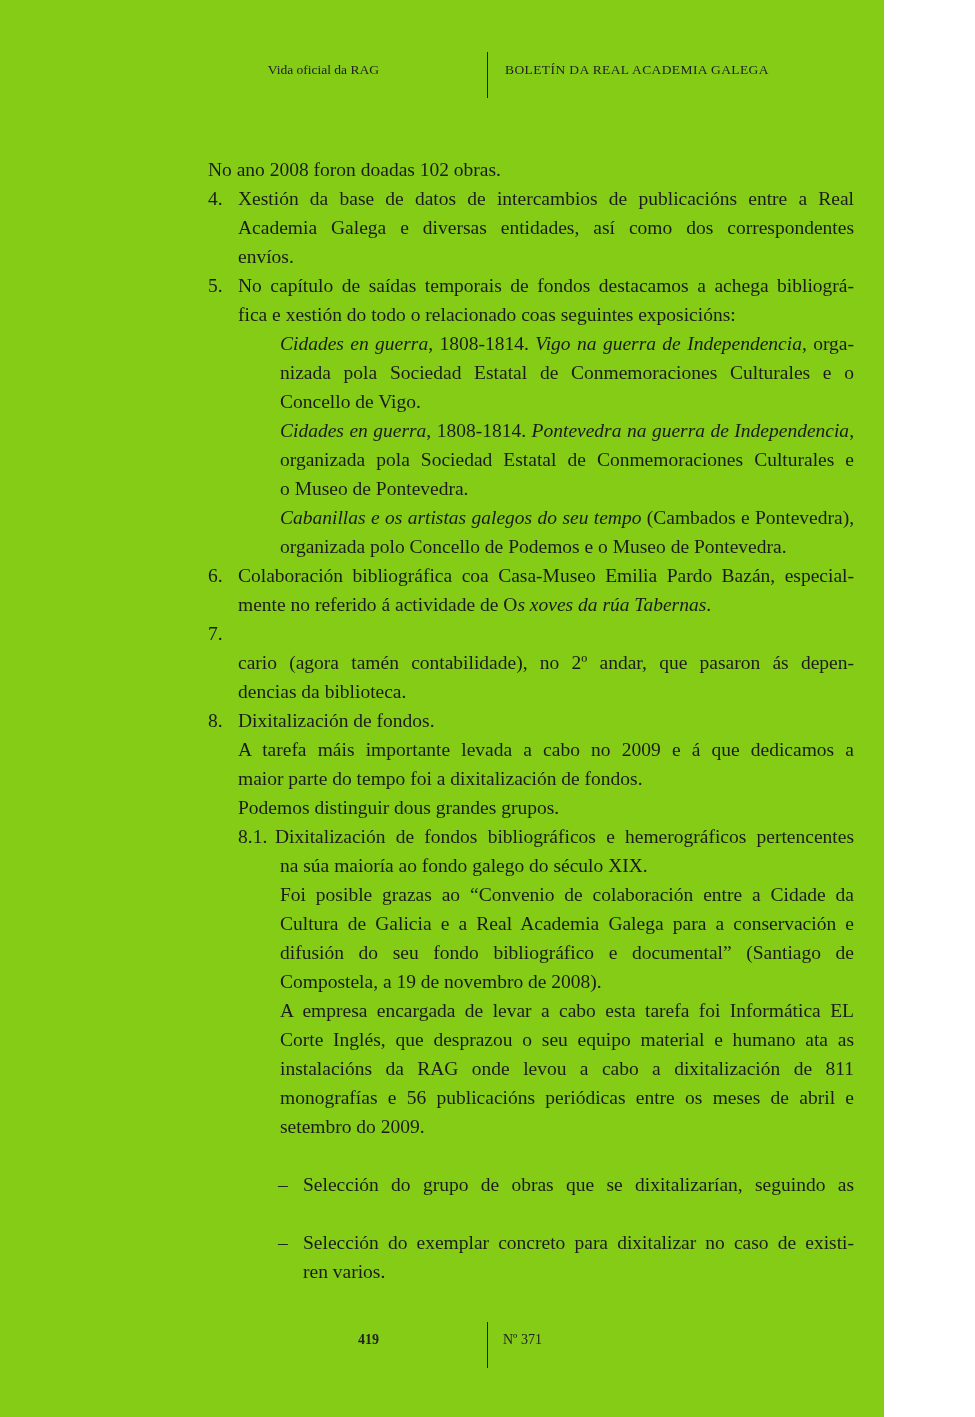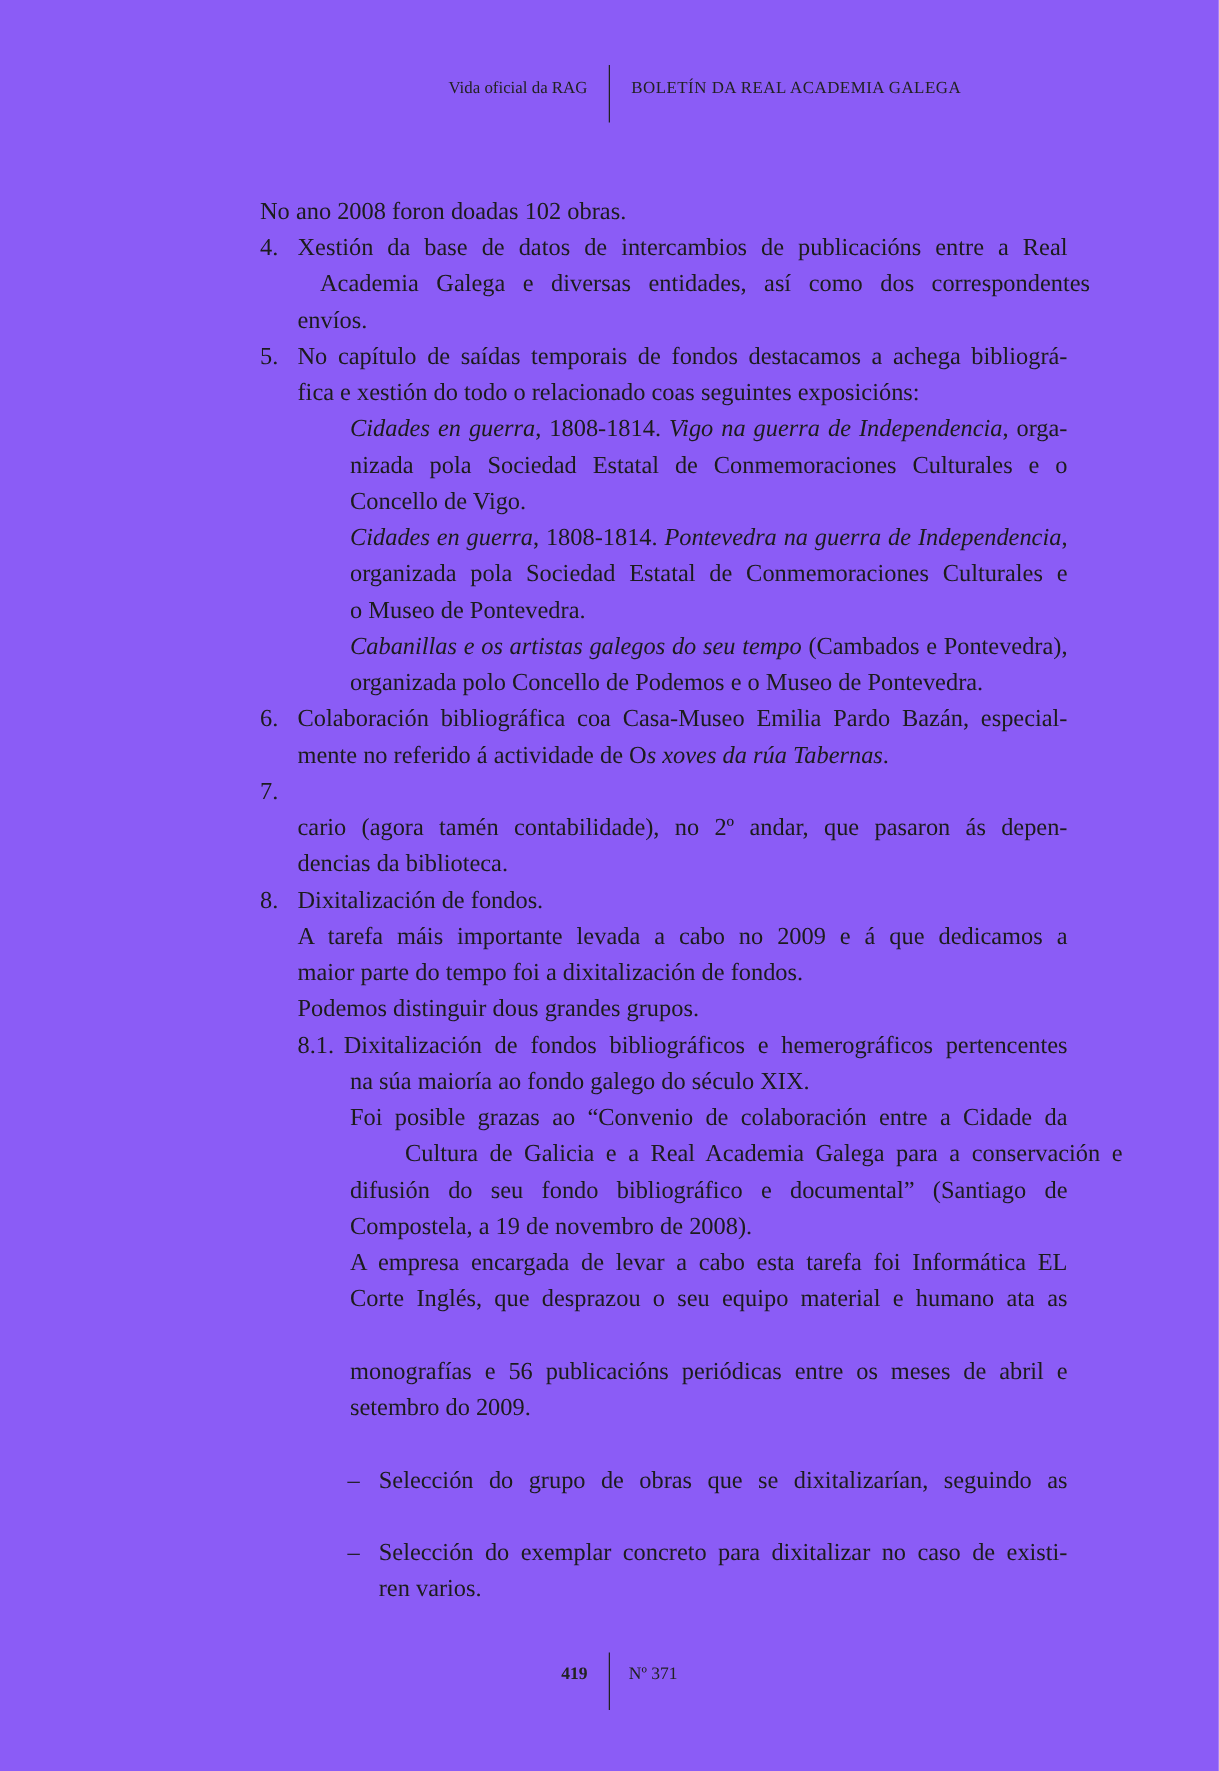--- a/index.html
+++ b/index.html
@@ -1,18 +1,18 @@
 <!DOCTYPE html>
 <html><head>
 <meta charset="utf-8">
 <style>
   html, body { margin: 0; padding: 0; background: #ffffff; }
   body { width: 975px; height: 1417px; position: relative; overflow: hidden;
          font-family: "Liberation Serif", "DejaVu Serif", serif; color: #1a1a1a; }
-  .page { position: absolute; left: 0; top: 0; width: 975px; height: 1417px; background: #8b5cf6; }
+  .page { position: absolute; left: 0; top: 0; width: 884px; height: 1417px; background: #84cc16; text-decoration: underline; }
 
   .running-head { position: absolute; top: 62px; font-size: 13.5px; color: #222; white-space: nowrap; }
   .rh-left { right: 505px; text-align: right; }
   .rh-right { left: 505px; letter-spacing: 0.4px; }
   .rh-rule { position: absolute; left: 487px; top: 52px; width: 1px; height: 46px; background: #222; }
 
   .line { position: absolute; font-size: 19.5px; line-height: 29px; white-space: nowrap; color: #1c1c1c; }
   .just { text-align: justify; text-align-last: justify; white-space: normal; }
   .num { position: absolute; font-size: 19.5px; line-height: 29px; color: #1c1c1c; }
   em { font-style: italic; }
@@ -28,21 +28,21 @@
 <div class="page">
 
   <div class="running-head rh-left">Vida oficial da RAG</div>
   <div class="rh-rule"></div>
   <div class="running-head rh-right">BOLETÍN DA REAL ACADEMIA GALEGA</div>
 
   <div class="line" style="left:208px; top:155px;">No ano 2008 foron doadas 102 obras.</div>
 
   <div class="num" style="left:208px; top:184px;">4.</div>
   <div class="line just" style="left:238px; top:184px; width:616px;">Xestión da base de datos de intercambios de publicacións entre a Real</div>
-  <div class="line just" style="left:238px; top:213px; width:616px;margin-left:18px;">Academia Galega e diversas entidades, así como dos correspondentes</div>
+  <div class="line just" style="left:238px; top:213px; width:616px;">Academia Galega e diversas entidades, así como dos correspondentes</div>
   <div class="line" style="left:238px; top:242px;">envíos.</div>
 
   <div class="num" style="left:208px; top:271px;">5.</div>
   <div class="line just" style="left:238px; top:271px; width:616px;">No capítulo de saídas temporais de fondos destacamos a achega bibliográ-</div>
   <div class="line" style="left:238px; top:300px;">fica e xestión do todo o relacionado coas seguintes exposicións:</div>
 
   <div class="line just" style="left:280px; top:329px; width:574px;">
     <em>Cidades en guerra</em><span>, 1808-1814. </span><em>Vigo na guerra de Independencia</em><span>, orga-</span>
   </div>
   <div class="line just" style="left:280px; top:358px; width:574px;">nizada pola Sociedad Estatal de Conmemoraciones Culturales e o</div>
@@ -73,26 +73,27 @@
   <div class="line" style="left:238px; top:706px;">Dixitalización de fondos.</div>
   <div class="line just" style="left:238px; top:735px; width:616px;">A tarefa máis importante levada a cabo no 2009 e á que dedicamos a</div>
   <div class="line" style="left:238px; top:764px;">maior parte do tempo foi a dixitalización de fondos.</div>
   <div class="line" style="left:238px; top:793px;">Podemos distinguir dous grandes grupos.</div>
 
   <div class="num" style="left:238px; top:822px;">8.1.</div>
   <div class="line just" style="left:275px; top:822px; width:579px;">Dixitalización de fondos bibliográficos e hemerográficos pertencentes</div>
   <div class="line" style="left:280px; top:851px;">na súa maioría ao fondo galego do século XIX.</div>
 
   <div class="line just" style="left:280px; top:880px; width:574px;">Foi posible grazas ao “Convenio de colaboración entre a Cidade da</div>
-  <div class="line just" style="left:280px; top:909px; width:574px;margin-left:44px;">Cultura de Galicia e a Real Academia Galega para a conservación e</div>
+  <div class="line just" style="left:280px; top:909px; width:574px;">Cultura de Galicia e a Real Academia Galega para a conservación e</div>
   <div class="line just" style="left:280px; top:938px; width:574px;">difusión do seu fondo bibliográfico e documental” (Santiago de</div>
   <div class="line" style="left:280px; top:967px;">Compostela, a 19 de novembro de 2008).</div>
 
   <div class="line just" style="left:280px; top:996px; width:574px;">A empresa encargada de levar a cabo esta tarefa foi Informática EL</div>
   <div class="line just" style="left:280px; top:1025px; width:574px;">Corte Inglés, que desprazou o seu equipo material e humano ata as</div>
+  <div class="line just" style="left:280px; top:1054px; width:574px;">instalacións da RAG onde levou a cabo a dixitalización de 811</div>
   <div class="line just" style="left:280px; top:1083px; width:574px;">monografías e 56 publicacións periódicas entre os meses de abril e</div>
   <div class="line" style="left:280px; top:1112px;">setembro do 2009.</div>
 
 
   <div class="num" style="left:278px; top:1170px;">–</div>
   <div class="line just" style="left:303px; top:1170px; width:551px;">Selección do grupo de obras que se dixitalizarían, seguindo as</div>
 
   <div class="num" style="left:278px; top:1228px;">–</div>
   <div class="line just" style="left:303px; top:1228px; width:551px;">Selección do exemplar concreto para dixitalizar no caso de existi-</div>
   <div class="line" style="left:303px; top:1257px;">ren varios.</div>

